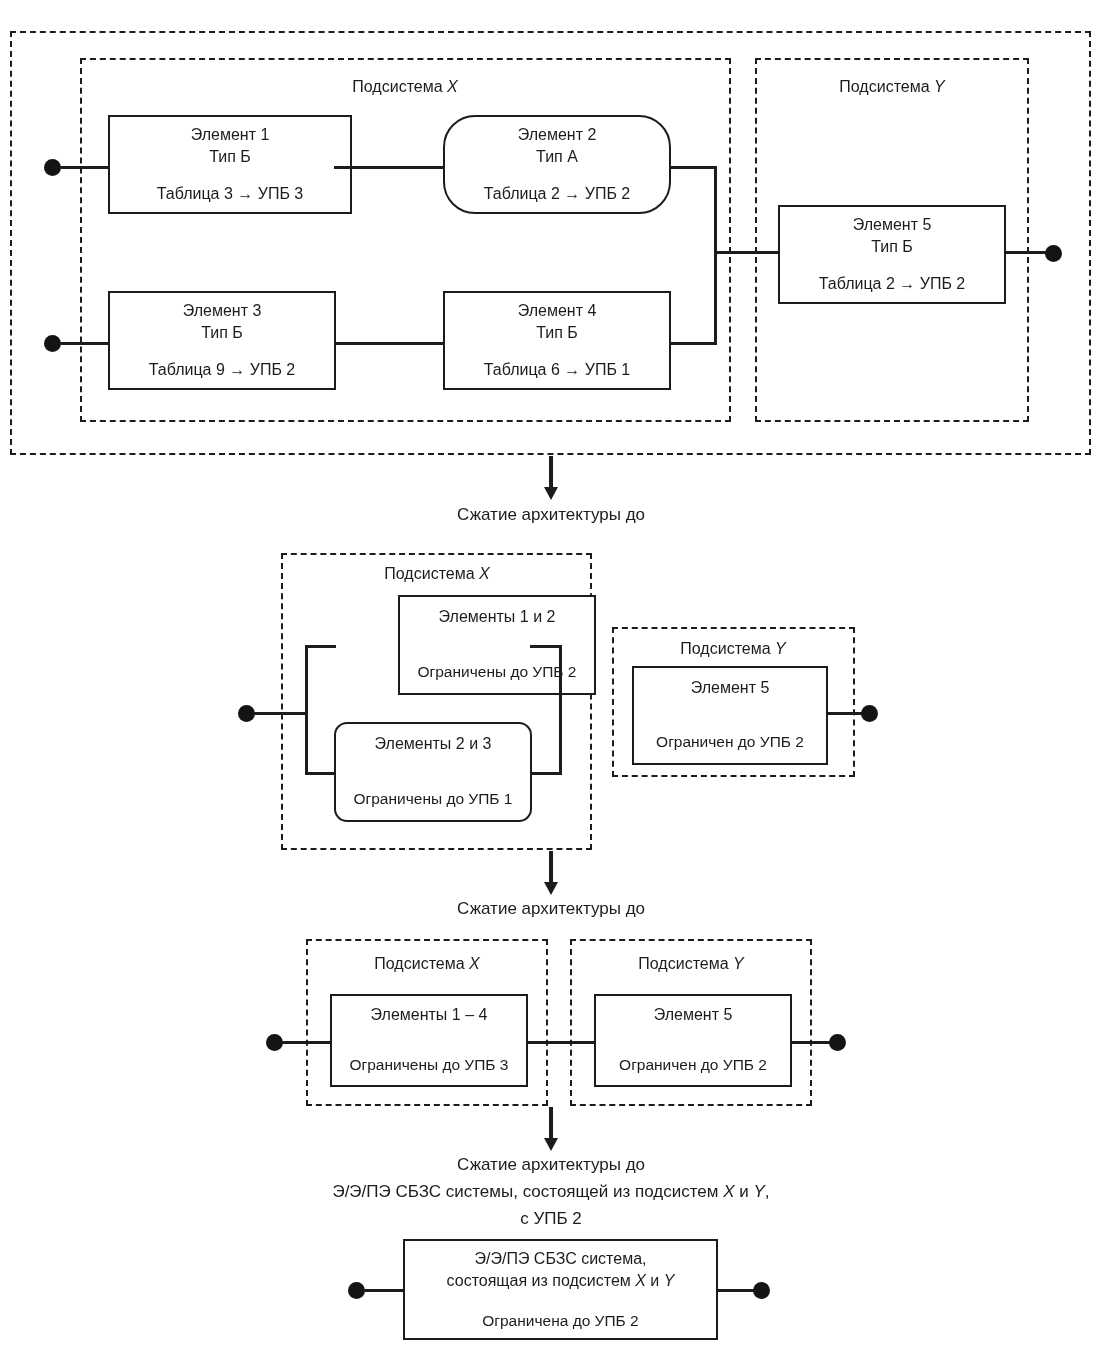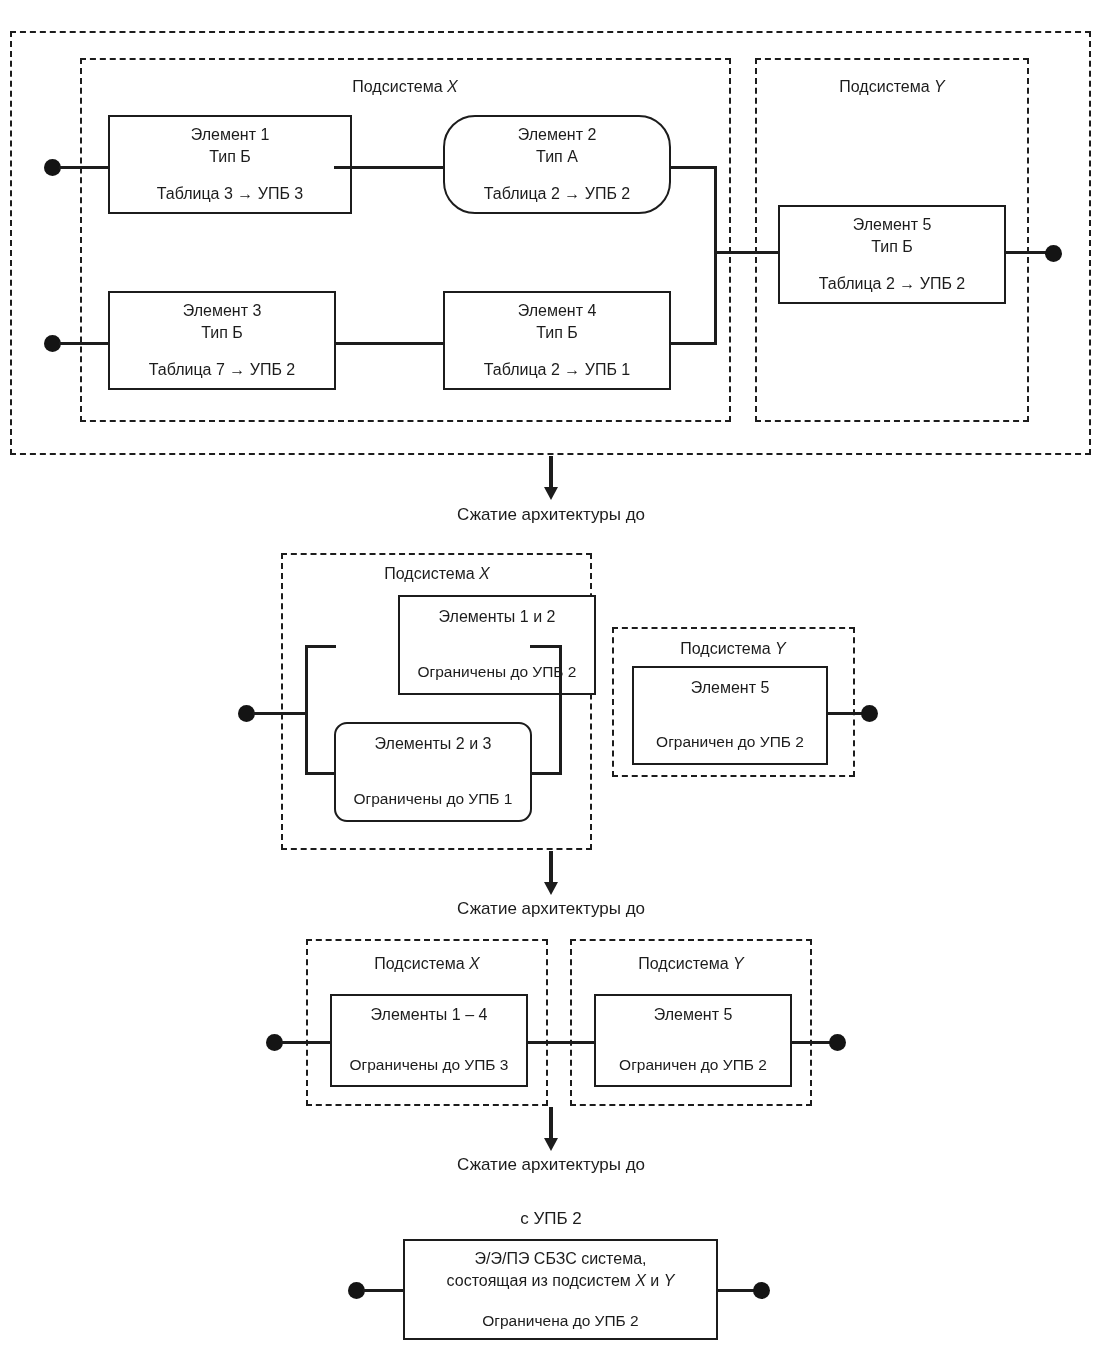--- a/index.html
+++ b/index.html
@@ -97,27 +97,27 @@
 
   <div class="box" style="left:443px;top:115px;width:228px;height:99px;border-radius:32px;">
     <div class="bt t16" style="top:9px;">Элемент 2</div>
     <div class="bt t16" style="top:31px;">Тип А</div>
     <div class="bt t16" style="top:68px;">Таблица 2 → УПБ 2</div>
   </div>
 
   <div class="box" style="left:108px;top:291px;width:228px;height:99px;text-decoration:underline;">
     <div class="bt t16" style="top:9px;">Элемент 3</div>
     <div class="bt t16" style="top:31px;">Тип Б</div>
-    <div class="bt t16" style="top:68px;">Таблица 7 → УПБ 2</div>
+    <div class="bt t16" style="top:68px;">Таблица 9 → УПБ 2</div>
   </div>
 
   <div class="box" style="left:443px;top:291px;width:228px;height:99px;">
     <div class="bt t16" style="top:9px;">Элемент 4</div>
     <div class="bt t16" style="top:31px;">Тип Б</div>
-    <div class="bt t16" style="top:68px;">Таблица 2 → УПБ 1</div>
+    <div class="bt t16" style="top:68px;">Таблица 6 → УПБ 1</div>
   </div>
 
   <div class="box" style="left:778px;top:205px;width:228px;height:99px;">
     <div class="bt t16" style="top:9px;">Элемент 5</div>
     <div class="bt t16" style="top:31px;">Тип Б</div>
     <div class="bt t16" style="top:68px;">Таблица 2 → УПБ 2</div>
   </div>
 
   <div class="dot" style="left:44px;top:159px;"></div>
   <div class="ln lh" style="left:59px;top:166px;width:51px;"></div>
@@ -209,20 +209,23 @@
   <div class="ln lh" style="left:526px;top:1041px;width:70px;"></div>
   <div class="ln lh" style="left:790px;top:1041px;width:46px;"></div>
   <div class="dot" style="left:829px;top:1034px;"></div>
 
   <div class="arrow" style="left:551px;top:1107px;height:44px;">
     <div class="stem" style="height:33px;"></div>
     <div class="head" style="top:31px;"></div>
   </div>
 
   <div class="txt ctr t17" style="left:551px;top:1155px;">Сжатие архитектуры до</div>
+  <div class="txt ctr t17" style="left:551px;top:1182px;">
+    <span>Э/Э/ПЭ СБЗС системы, состоящей из подсистем </span><span class="it">X</span><span> и </span><span class="it">Y</span><span>,</span>
+  </div>
   <div class="txt ctr t17" style="left:551px;top:1209px;">с УПБ 2</div>
 
   <div class="box" style="left:403px;top:1239px;width:315px;height:101px;">
     <div class="bt t16" style="top:9px;">Э/Э/ПЭ СБЗС система,</div>
     <div class="bt t16" style="top:31px;">
       <span>состоящая из подсистем </span><span class="it">X</span><span> и </span><span class="it">Y</span>
     </div>
     <div class="bt t15" style="top:71px;">Ограничена до УПБ 2</div>
   </div>
 

